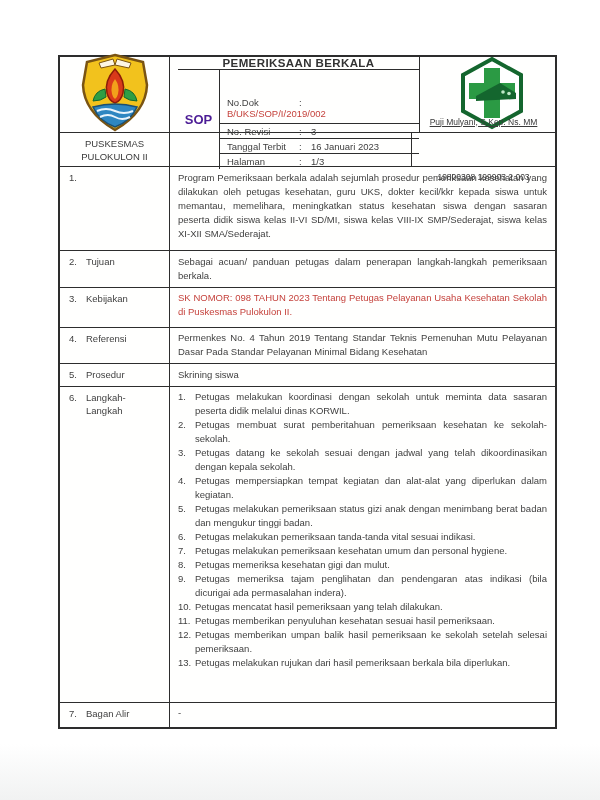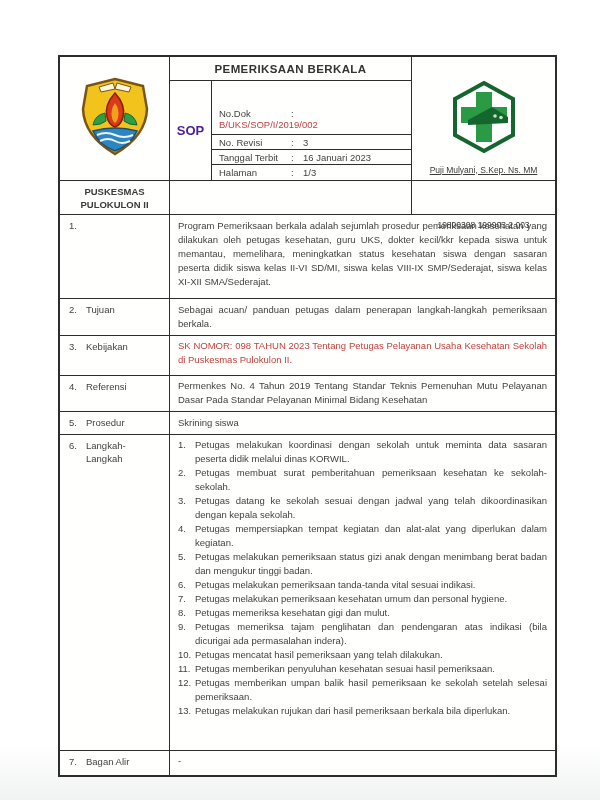--- a/index.html
+++ b/index.html
@@ -15,21 +15,21 @@
     background: linear-gradient(#ffffff 0 93%, #f1f2f2 100%);
     position: relative;
   }
   .doc {
     position: absolute;
     left: 58px; top: 55px; width: 499px;
     border: 2px solid #2d2d2d;
     background: #fffffe;
   }
   
-  .h-top { display: flex; border-bottom: 1.5px solid #2d2d2d; height: 124px; }
+  .h-top { display: flex; border-bottom: 1.5px solid #2d2d2d; height: 76px; gap: 8px; }
   .logo-left-cell { width: 110px; border-right: 1.5px solid #2d2d2d; display: flex; align-items: center; justify-content: center; }
   .h-mid { width: 242px; border-right: 1.5px solid #2d2d2d; display: flex; flex-direction: column; }
   .title-cell {
     height: 25px; border-bottom: 1.5px solid #2d2d2d;
     display: flex; align-items: center; justify-content: center;
     font-weight: bold; font-size: 11.5px; letter-spacing: 0.4px; color: #333;
   }
   .sop-band { flex: 1; display: flex; }
   .sop-cell {
     width: 42px; border-right: 1.5px solid #2d2d2d;
@@ -47,21 +47,21 @@
   .nodok .l1 { display: flex; }
   .il { width: 72px; flex-shrink: 0; }
   .ic { width: 12px; flex-shrink: 0; }
   .iv { flex: 1; }
   .red { color: #c5423c; }
   .logo-right-cell { flex: 1; display: flex; align-items: center; justify-content: center; }
   .h-bottom { display: flex; height: 34px; border-bottom: 1.5px solid #2d2d2d; }
   .org-cell {
     width: 110px; border-right: 1.5px solid #2d2d2d;
     display: flex; flex-direction: column; align-items: center; justify-content: center;
-    font-size: 9.5px; line-height: 13px; color: #3a3a3a; text-align: center; font-weight: bold;
+    font-size: 9.5px; line-height: 13px; color: #3a3a3a; text-align: center;
   }
   .h-bottom-mid { width: 242px; border-right: 1.5px solid #2d2d2d; }
   .signer-cell {
     flex: 1; display: flex; flex-direction: column; align-items: center; justify-content: center;
     font-size: 8.5px; line-height: 11px; color: #3a3a3a; gap: 44px;
   }
   .signer-name { text-decoration: underline; }
   
   .row { display: flex; border-bottom: 1.5px solid #2d2d2d; }
   .row:last-child { border-bottom: none; }

